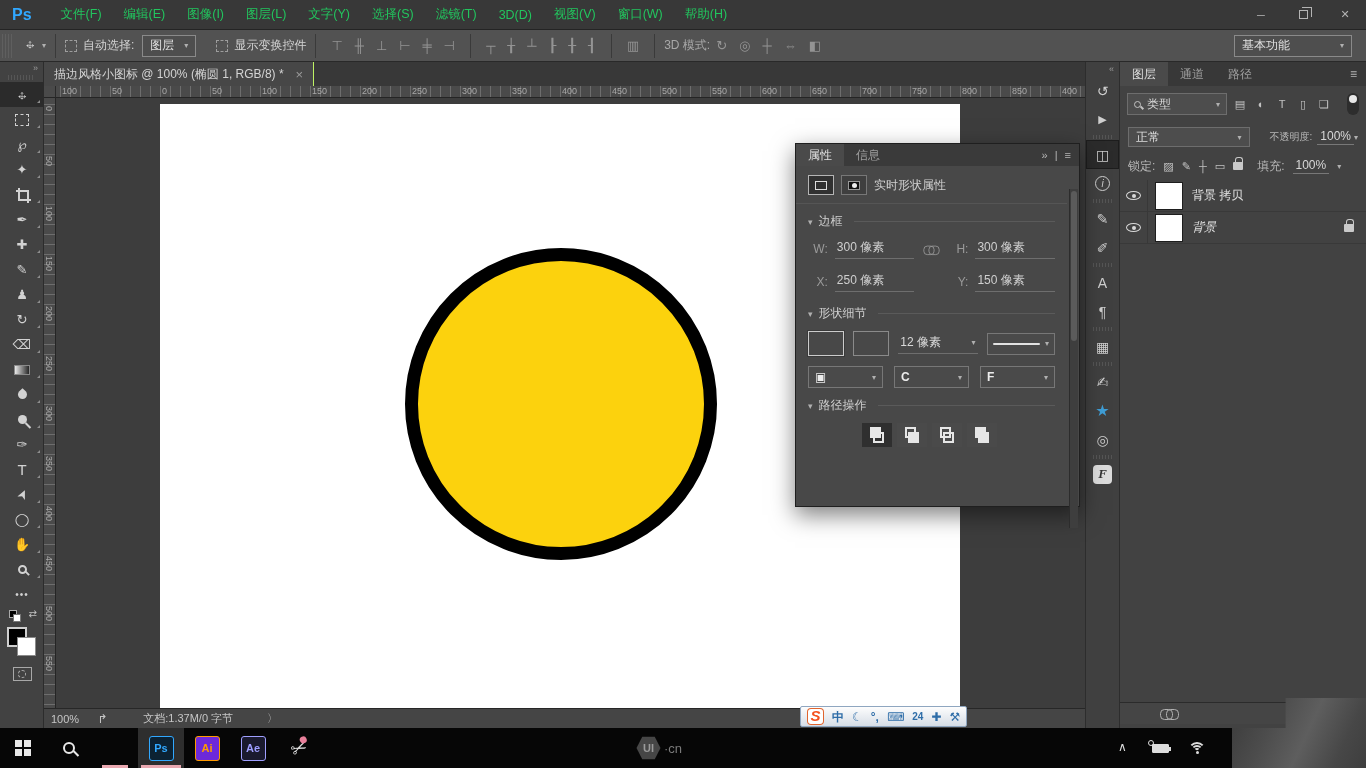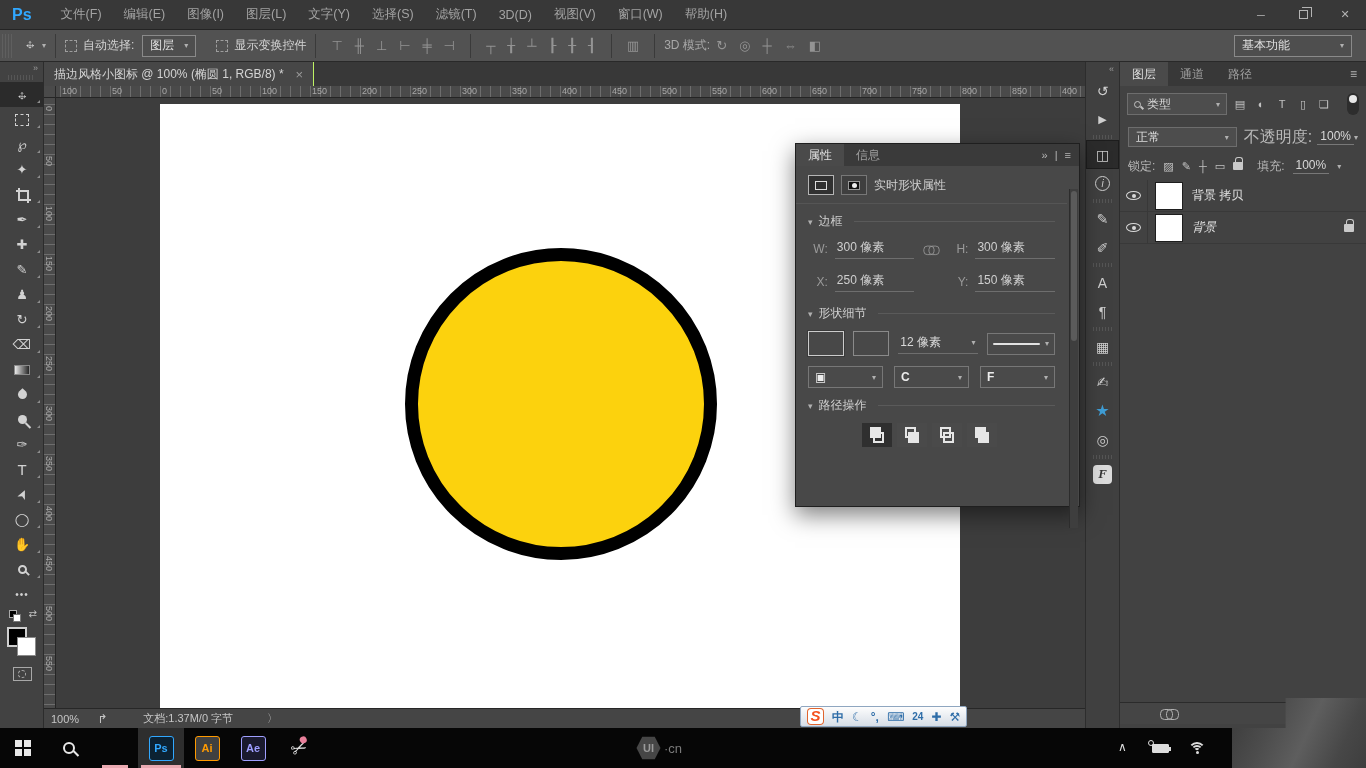--- a/index.html
+++ b/index.html
@@ -2,21 +2,21 @@
 <html><head>
 <meta charset="utf-8">
 <style>
   * { margin:0; padding:0; box-sizing:border-box; }
   html,body { width:1366px; height:768px; overflow:hidden; }
   body { position:relative; background:#3d3d3d; font-family:"Liberation Sans","DejaVu Sans",sans-serif; font-size:12px; color:#cccccc; }
 
   
   #menubar { position:absolute; left:0; top:0; width:1366px; height:30px; background:#383838; border-bottom:1px solid #242424; display:flex; align-items:center; }
   .ps-logo { color:#31a8ff; font-weight:bold; font-size:16px; margin:0 18px 0 12px; }
-  .menu-item { padding:0 11px; font-size:12.5px; color:#a3a3a3; }
+  .menu-item { padding:0 11px; font-size:12.5px; color:#22c55e; }
   .win-controls { margin-left:auto; display:flex; }
   .win-btn { width:42px; height:30px; display:flex; align-items:center; justify-content:center; color:#b4b4b4; font-size:11px; }
   .restore-g { width:9px; height:9px; border:1px solid #b4b4b4; position:relative; }
   .restore-g::before { content:''; position:absolute; left:2px; top:-4px; width:9px; height:9px; border:1px solid #b4b4b4; border-left:none; border-bottom:none; }
 
   
   #optionsbar { position:absolute; left:0; top:30px; width:1366px; height:32px; background:#525252; border-bottom:1px solid #292929; display:flex; align-items:center; }
   .grip-v { width:10px; height:24px; margin-left:2px; background:repeating-linear-gradient(90deg,#5f5f5f 0 1px,transparent 1px 3px); }
   .opt-sep { width:1px; height:24px; background:#3a3a3a; margin:0 9px; }
   .checkbox { width:12px; height:12px; border:1px dashed #9d9d9d; background:transparent; margin-right:6px; flex:none; }
@@ -105,21 +105,21 @@
   .filter-row { height:36px; display:flex; align-items:center; padding:0 7px; gap:5px; }
   .filter-dd { width:100px; height:22px; background:#4d4d4d; border:1px solid #6d6d6d; display:flex; align-items:center; gap:6px; padding:0 6px; font-size:12px; color:#d8d8d8; }
   .filter-dd .dd-arrow { margin-left:auto; }
   .mag-s { width:7px; height:7px; border:1.5px solid #c2c2c2; border-radius:50%; position:relative; flex:none; }
   .mag-s::after { content:''; position:absolute; width:1.5px; height:4px; background:#c2c2c2; right:-2px; bottom:-3px; transform:rotate(-45deg); }
   .f-icon { color:#c2c2c2; font-size:11px; width:16px; text-align:center; }
   .toggle { margin-left:auto; width:12px; height:22px; background:#2d2d2d; border-radius:6px; position:relative; }
   .toggle::before { content:''; position:absolute; left:2px; top:2px; width:8px; height:8px; border-radius:50%; background:#e8e8e8; }
   .blend-row { height:30px; display:flex; align-items:center; padding:0 8px; }
   .blend-dd { width:136px; height:20px; background:#4d4d4d; border:1px solid #6d6d6d; display:flex; align-items:center; justify-content:space-between; padding:0 7px; color:#dcdcdc; }
-  .rp-label { color:#b8b8b8; font-size:16px; margin-left:7px; white-space:nowrap; }
+  .rp-label { color:#b8b8b8; font-size:10px; margin-left:20px; white-space:nowrap; }
   .underline-val { border-bottom:1px solid #787878; padding:0 3px 1px; color:#d8d8d8; margin-left:5px; }
   .lock-row { height:28px; display:flex; align-items:center; padding:0 8px; gap:8px; color:#b8b8b8; }
   .lock-icon { color:#c2c2c2; font-size:11px; }
   .padlock { position:relative; width:10px; height:8px; background:#c9c9c9; border-radius:1px; display:inline-block; }
   .padlock::before { content:''; position:absolute; left:2px; top:-5px; width:6px; height:6px; border:1.5px solid #c9c9c9; border-bottom:none; border-radius:3px 3px 0 0; }
   .layer-row { height:32px; display:flex; align-items:center; border-bottom:1px solid #393939; background:#424242; }
   .layer-row.selected { background:#6b6b6b; }
   .eye-cell { width:28px; height:32px; display:flex; align-items:center; justify-content:center; border-right:1px solid #383838; flex:none; }
   .eye { width:15px; height:9px; border:1px solid #d8d8d8; border-radius:50%; position:relative; }
   .eye::after { content:''; position:absolute; left:4.5px; top:1.5px; width:4px; height:4px; border-radius:50%; background:#d8d8d8; }
@@ -188,21 +188,21 @@
   .win-logo { display:grid; grid-template-columns:7px 7px; grid-template-rows:7px 7px; gap:2px; }
   .win-logo span { background:#e8e8e8; }
   .mag-big { width:12px; height:12px; border:2px solid #e8e8e8; border-radius:50%; position:relative; }
   .mag-big::after { content:''; position:absolute; width:2px; height:7px; background:#e8e8e8; right:-4px; bottom:-5px; transform:rotate(-45deg); }
   .chrome-ic { width:23px; height:23px; border-radius:50%; background:conic-gradient(from -40deg,#e8453c 0 18%,#8f5bd4 18 44%,#4596e6 44 62%,#48c1d8 62 72%,#ffd040 72 92%,#e8453c 92 100%); }
   .run-line { position:absolute; bottom:0; left:10px; right:10px; height:3px; background:#eaa9b1; }
   .run-line.wide { left:3px; right:3px; }
   .ps-cell { background:#2e2e2e; }
   .adobe-sq { width:25px; height:25px; border:1.5px solid; border-radius:3px; display:flex; align-items:center; justify-content:center; font-weight:bold; font-size:11px; }
   .sq-ps { border-color:#31a8ff; color:#31a8ff; background:#0c2233; }
-  .sq-ai { border-color:#ff9a00; color:#ff9a00; background:#404040; }
+  .sq-ai { border-color:#ff9a00; color:#ff9a00; background:#6d28d9; }
   .sq-ae { border-color:#9f9fff; color:#9f9fff; background:#1a1a2e; }
   .scissors { color:#dcdcdc; font-size:19px; transform:rotate(-25deg); position:relative; }
   .scissors::after { content:''; position:absolute; right:-3px; top:2px; width:7px; height:7px; border-radius:50%; background:#e87f9a; }
   .wm { position:absolute; left:636px; top:8px; display:flex; align-items:center; gap:3px; }
   .hex { width:25px; height:24px; clip-path:polygon(25% 3%,75% 3%,98% 50%,75% 97%,25% 97%,2% 50%); background:#464646; color:#9a9a9a; font-weight:bold; font-size:11px; display:flex; align-items:center; justify-content:center; }
   .wm-suffix { color:#7a7a7a; font-size:13px; }
   .tray-chevron { position:absolute; left:1118px; top:12px; color:#dcdcdc; font-size:12px; }
   .battery { position:absolute; left:1152px; top:16px; width:17px; height:9px; border:1px solid #ddd; border-radius:1px; background:#ddd; }
   .battery::after { content:''; position:absolute; right:-3px; top:2px; width:2px; height:4px; background:#ddd; }
   .battery::before { content:''; position:absolute; left:-5px; top:-5px; width:4px; height:4px; border:1.5px solid #ddd; border-radius:50%; }

